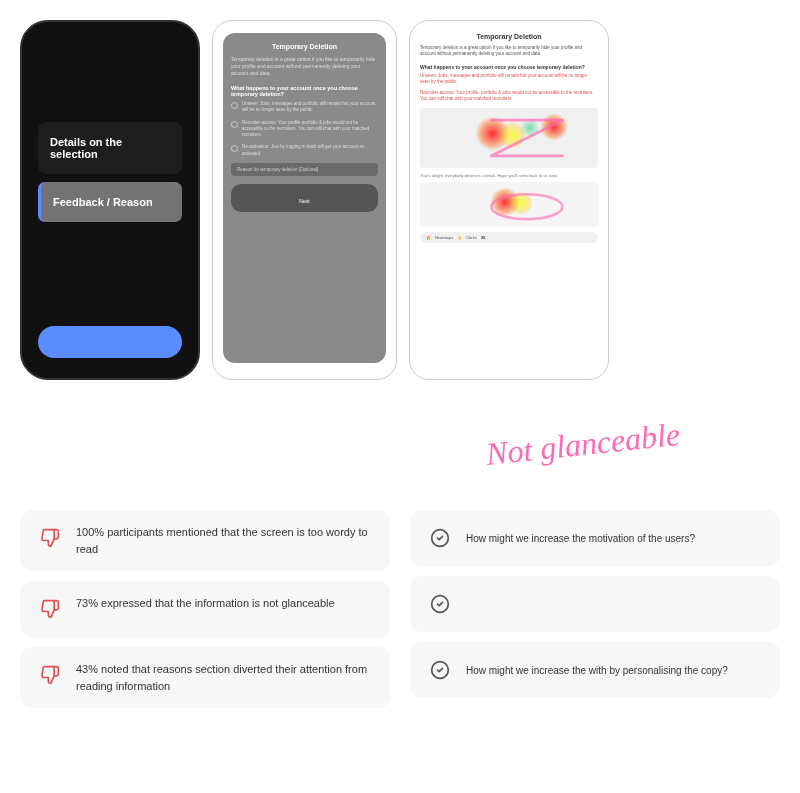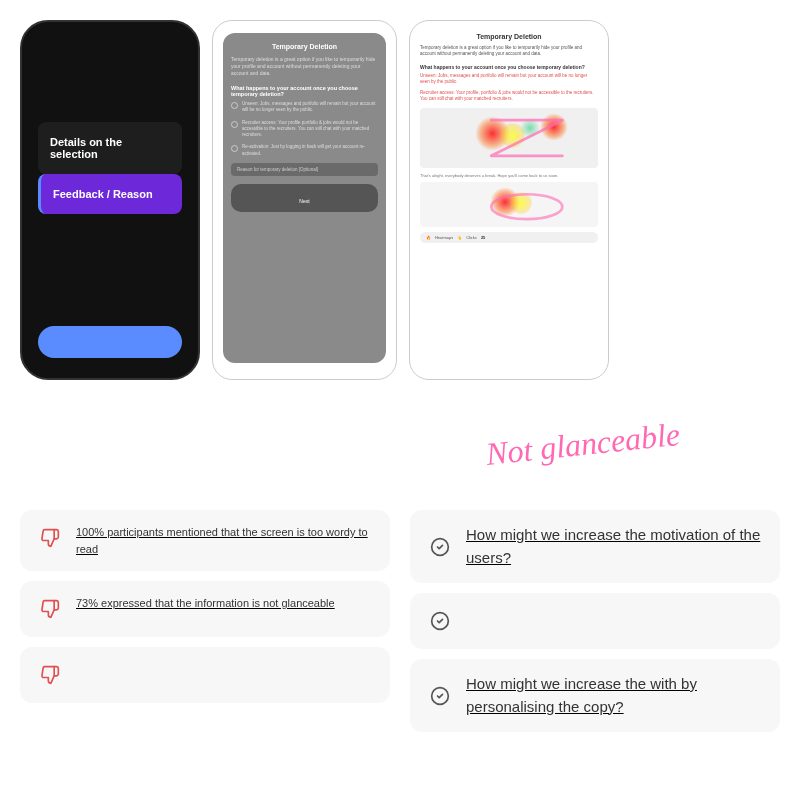--- a/index.html
+++ b/index.html
@@ -21,33 +21,35 @@
       border: 2px solid #333;
       padding: 40px 16px 20px 16px;
       display: flex;
       flex-direction: column;
       justify-content: space-between;
       flex-shrink: 0;
     }
     .phone-dark-content {
       display: flex;
       flex-direction: column;
+      gap: 8px;
       margin-top: 60px;
     }
     .dark-menu-item {
       background: #1e1e1e;
       border-radius: 8px;
       padding: 14px 12px;
       color: #fff;
       font-size: 11px;
       font-weight: 600;
     }
     .dark-menu-item.active {
-      background: #6d28d9;
+      background: #737373;
       border-left: 3px solid #5b8cff;
+      border-radius: 7px;
     }
     .dark-btn {
       background: #5b8cff;
       border-radius: 20px;
       height: 32px;
       margin-top: 20px;
     }
 
     
     .phone-gray {
@@ -229,21 +231,20 @@
       display: flex;
       gap: 20px;
       padding: 20px 20px 10px 20px;
     }
 
     .insight-column {
       flex: 1;
       display: flex;
       flex-direction: column;
       gap: 10px;
-      text-decoration: underline;
     }
 
     .insight-card {
       background: #f7f7f7;
       border-radius: 12px;
       padding: 14px 16px;
       display: flex;
       align-items: flex-start;
       gap: 12px;
     }
@@ -279,21 +280,21 @@
       height: 28px;
       flex-shrink: 0;
       display: flex;
       align-items: center;
       justify-content: center;
       color: #555;
       font-size: 16px;
     }
 
     .hmw-text {
-      font-size: 15px;
+      font-size: 10px;
       color: #333;
       line-height: 1.5;
     }
 
     
     .top-area {
       position: relative;
       width: 100%;
       height: 490px;
     }
@@ -420,20 +421,21 @@
       <div class="insight-text">73% expressed that the information is not glanceable</div>
     </div>
 
     <div class="insight-card">
       <div class="insight-icon">
         <svg width="20" height="20" viewBox="0 0 24 24" fill="none" stroke="#e05050" stroke-width="2" stroke-linecap="round" stroke-linejoin="round">
           <path d="M10 15v4a3 3 0 0 0 3 3l4-9V2H5.72a2 2 0 0 0-2 1.7l-1.38 9a2 2 0 0 0 2 2.3z"></path>
           <path d="M17 2h2.67A2.31 2.31 0 0 1 22 4v7a2.31 2.31 0 0 1-2.33 2H17"></path>
         </svg>
       </div>
+      <div class="insight-text">43% noted that reasons section diverted their attention from reading information</div>
     </div>
   </div>
 
   <div class="insight-column">
     <div class="hmw-card">
       <div class="hmw-icon">
         <svg width="20" height="20" viewBox="0 0 24 24" fill="none" stroke="#555" stroke-width="2" stroke-linecap="round" stroke-linejoin="round">
           <circle cx="12" cy="12" r="10"></circle>
           <polyline points="9 12 11 14 15 10"></polyline>
         </svg>

